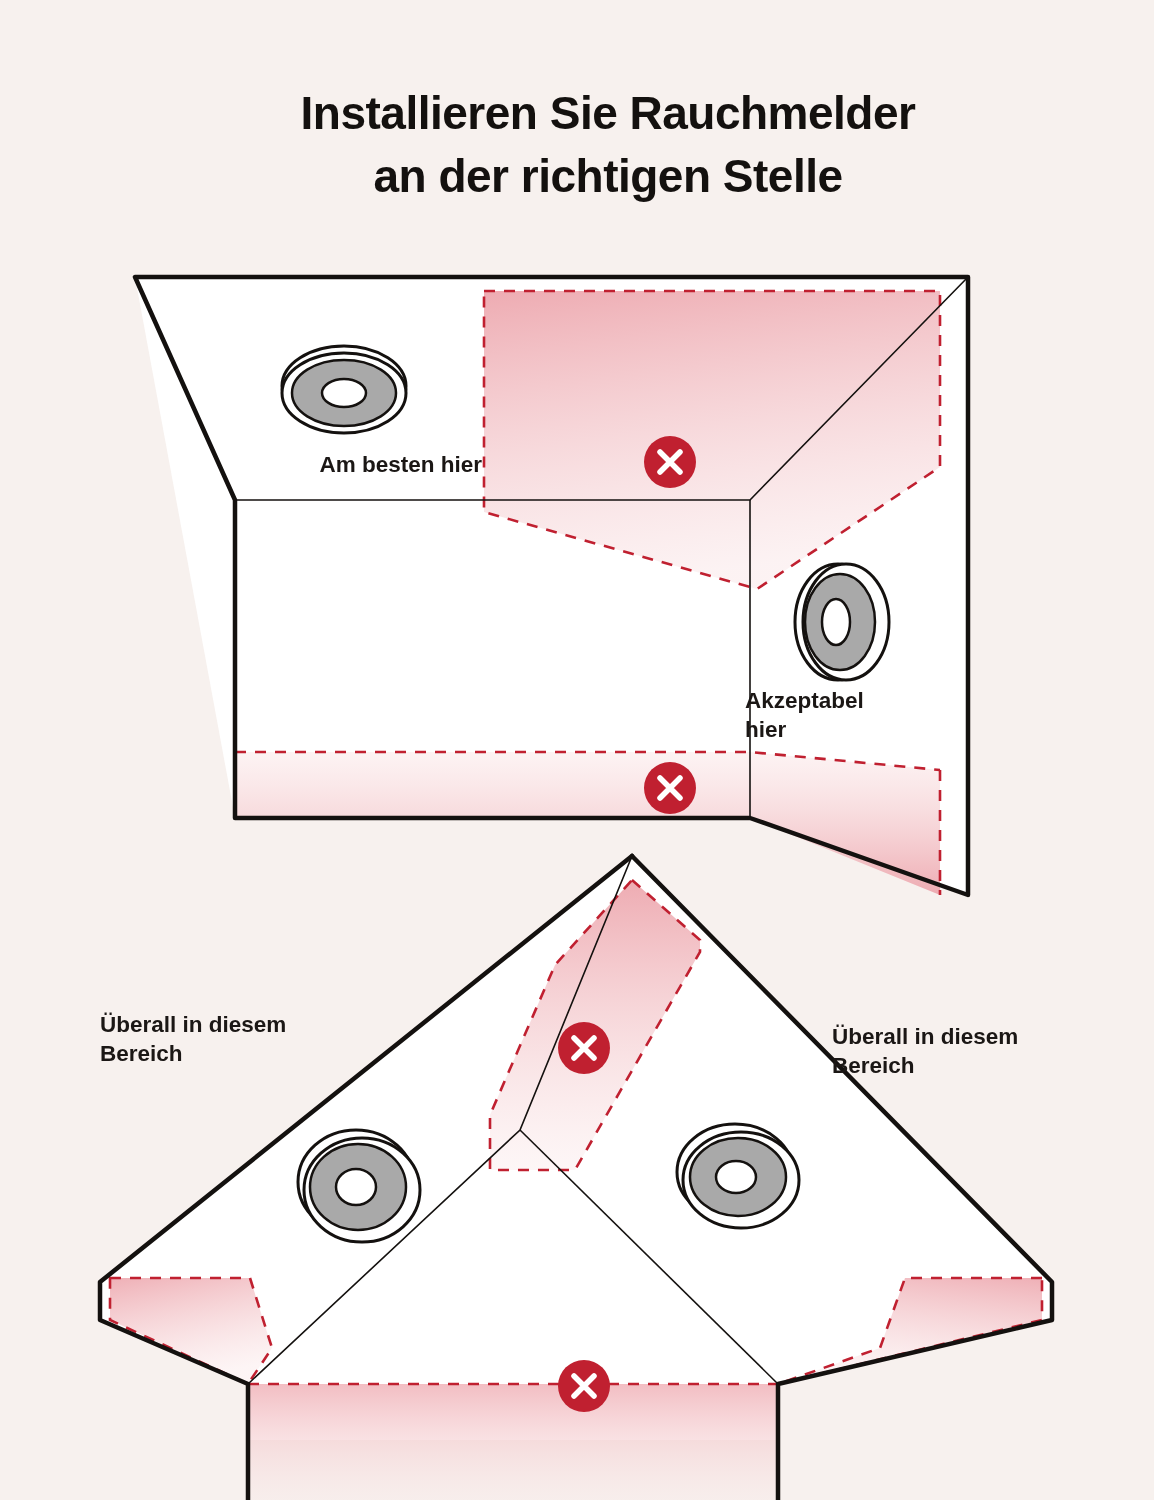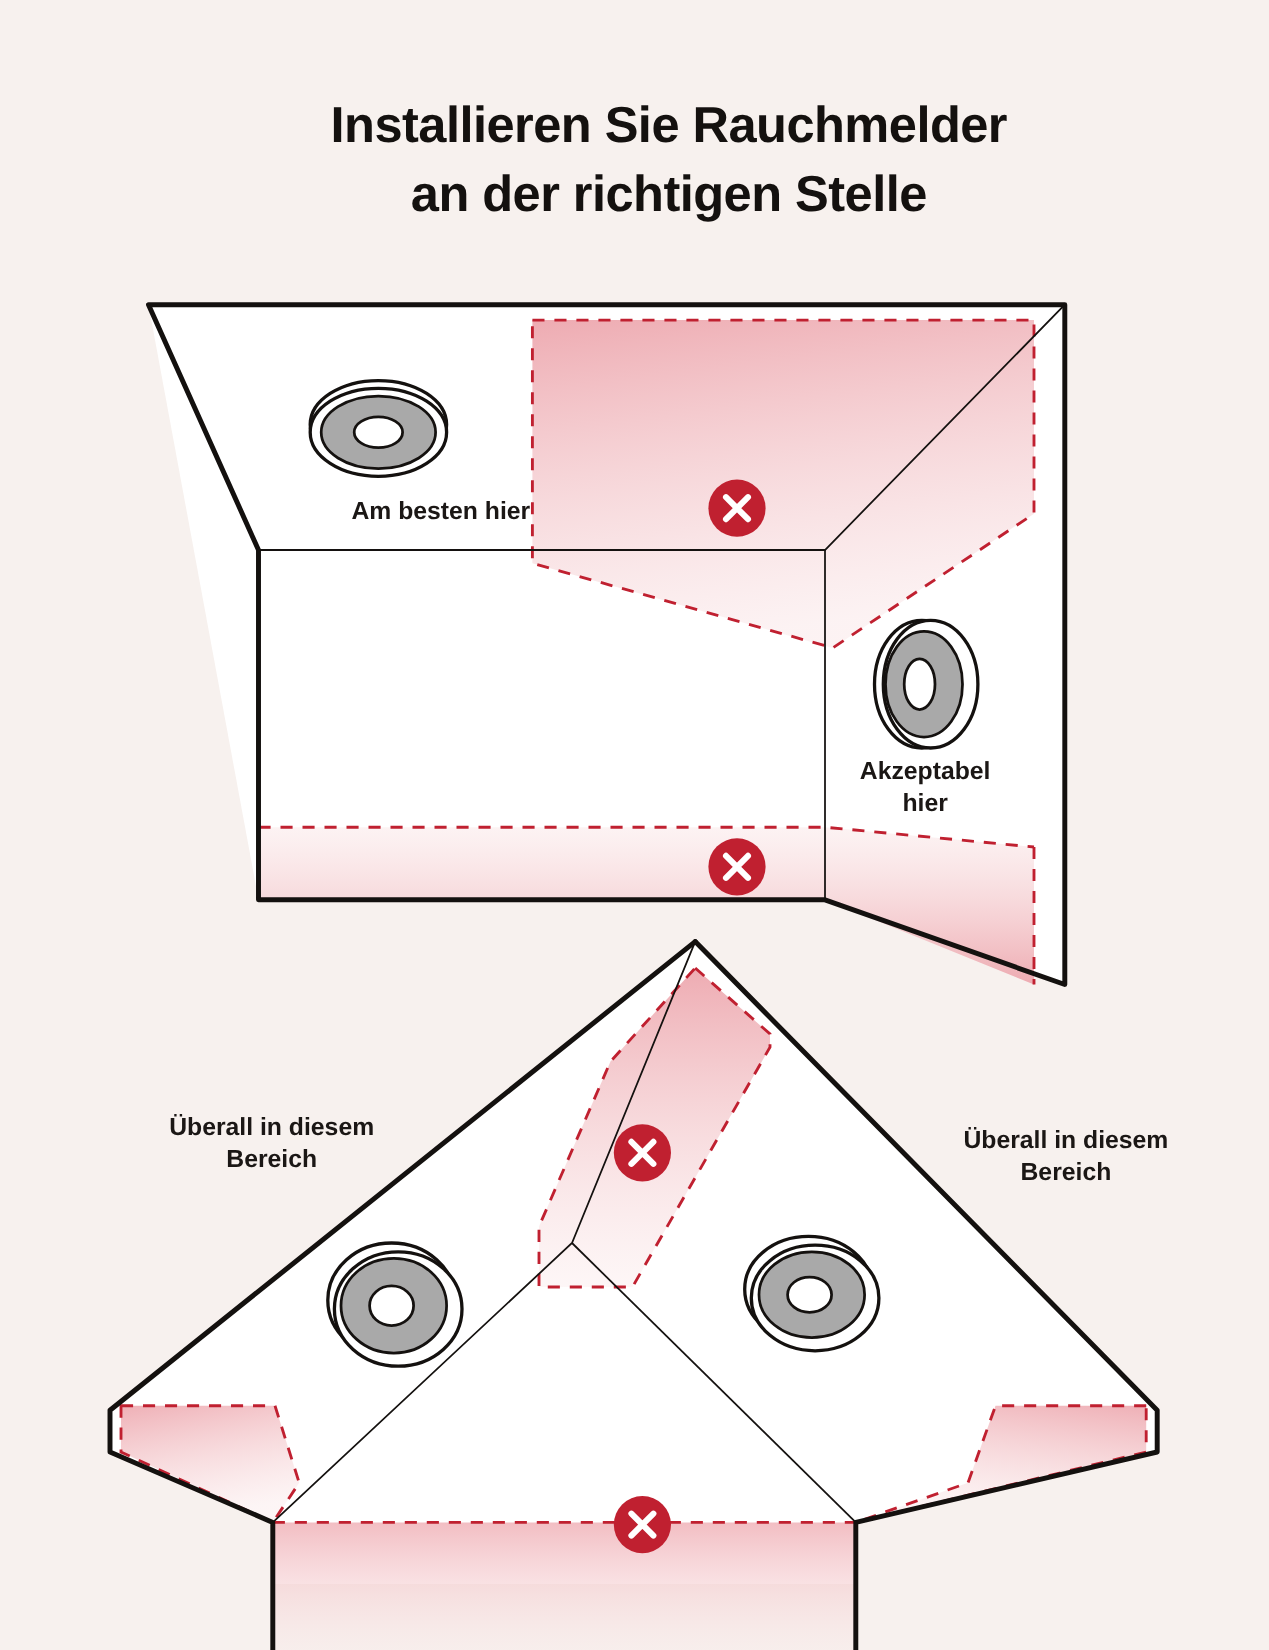--- a/index.html
+++ b/index.html
@@ -41,21 +41,20 @@
     left: 0;
     width: 1154px;
     height: 1500px;
   }
   .lbl {
     position: absolute;
     font-weight: bold;
     color: #1b1715;
     font-size: 22.5px;
     line-height: 1.3;
-    text-align: center;
   }
   #label-best {
     left: 246px;
     top: 450px;
     width: 236px;
     text-align: right;
   }
   #label-acceptable {
     left: 745px;
     top: 686px;

